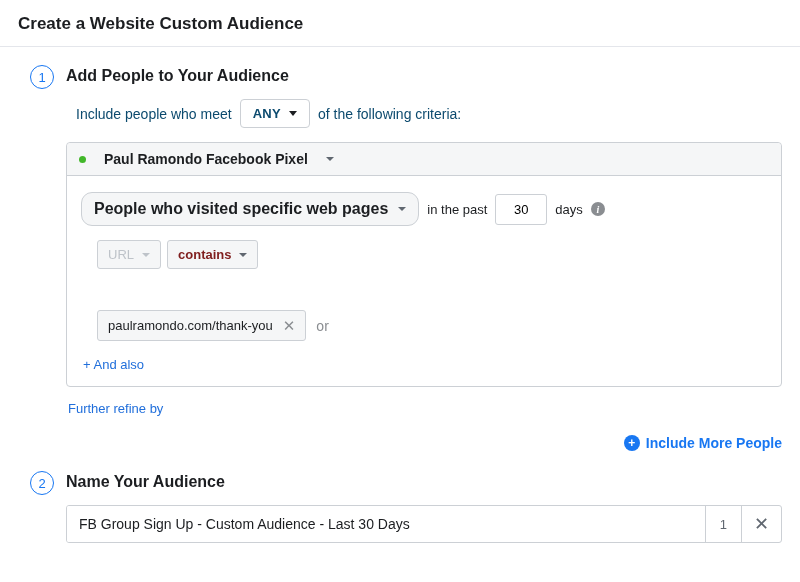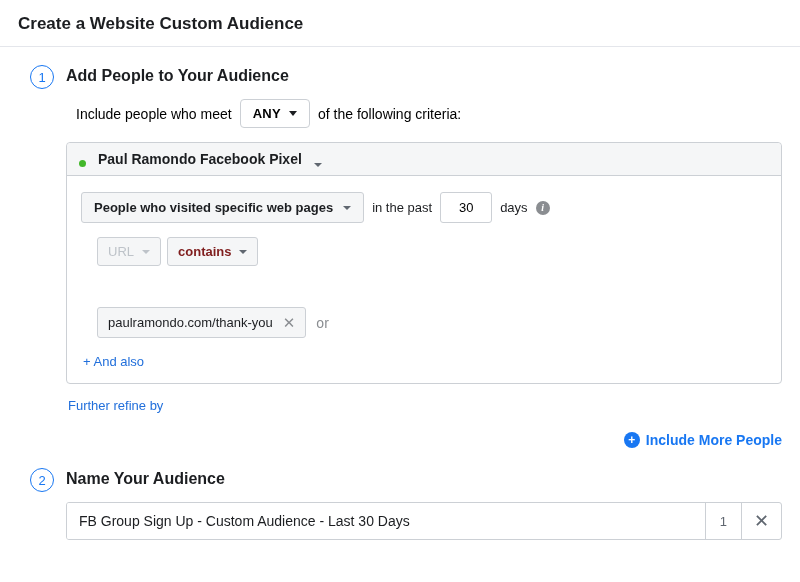--- a/index.html
+++ b/index.html
@@ -26,21 +26,21 @@
       border-radius: 50%;
       display: flex; align-items: center; justify-content: center;
       font-size: 13px;
       margin-right: 12px;
       margin-top: -2px;
     }
     .step-content { flex: 1; }
     .step-title { font-size: 16px; font-weight: 700; color: #1c1e21; margin-bottom: 14px; }
     .criteria-line {
       display: flex; align-items: center; gap: 8px;
-      font-size: 14px; color: #000000;
+      font-size: 14px; color: #0c4a6e;
       margin-left: 10px;
       margin-bottom: 14px;
     }
     .select-box {
       display: flex; align-items: center; gap: 8px;
       border: 1px solid #ccd0d5;
       border-radius: 4px;
       padding: 6px 12px;
       background: #fff;
       cursor: pointer;
@@ -60,43 +60,43 @@
     }
     .source-panel {
       border: 1px solid #ccd0d5;
       border-radius: 4px;
       margin-left: 0;
     }
     .source-header {
       background: #f5f6f7;
       border-bottom: 1px solid #ccd0d5;
       border-radius: 4px 4px 0 0;
-      display: flex; align-items: flex-end;
+      display: flex; align-items: center;
       padding: 8px 12px;
-      gap: 12px;
+      gap: 18px;
       cursor: pointer;
     }
     .status-dot {
       width: 7px; height: 7px; border-radius: 50%;
       background: #42b72a;
     }
     .source-name { font-weight: 600; font-size: 14px; color: #1c1e21; flex: none; }
     .source-body { padding: 16px 14px 14px; }
     .rule-row {
       display: flex; align-items: center; gap: 8px; margin-bottom: 14px;
       font-size: 13px; color: #1c1e21;
     }
     .rule-select {
       display: flex; align-items: center; gap: 10px;
       background: #f5f6f7;
       border: 1px solid #ccd0d5;
-      border-radius: 3px;
+      border-radius: 11px;
       padding: 7px 12px;
       font-weight: 600;
-      font-size: 13px;
+      font-size: 16px;
       cursor: pointer;
     }
     .days-input {
       width: 52px;
       border: 1px solid #ccd0d5;
       border-radius: 3px;
       padding: 7px 6px;
       text-align: center;
       font-size: 13px;
     }

